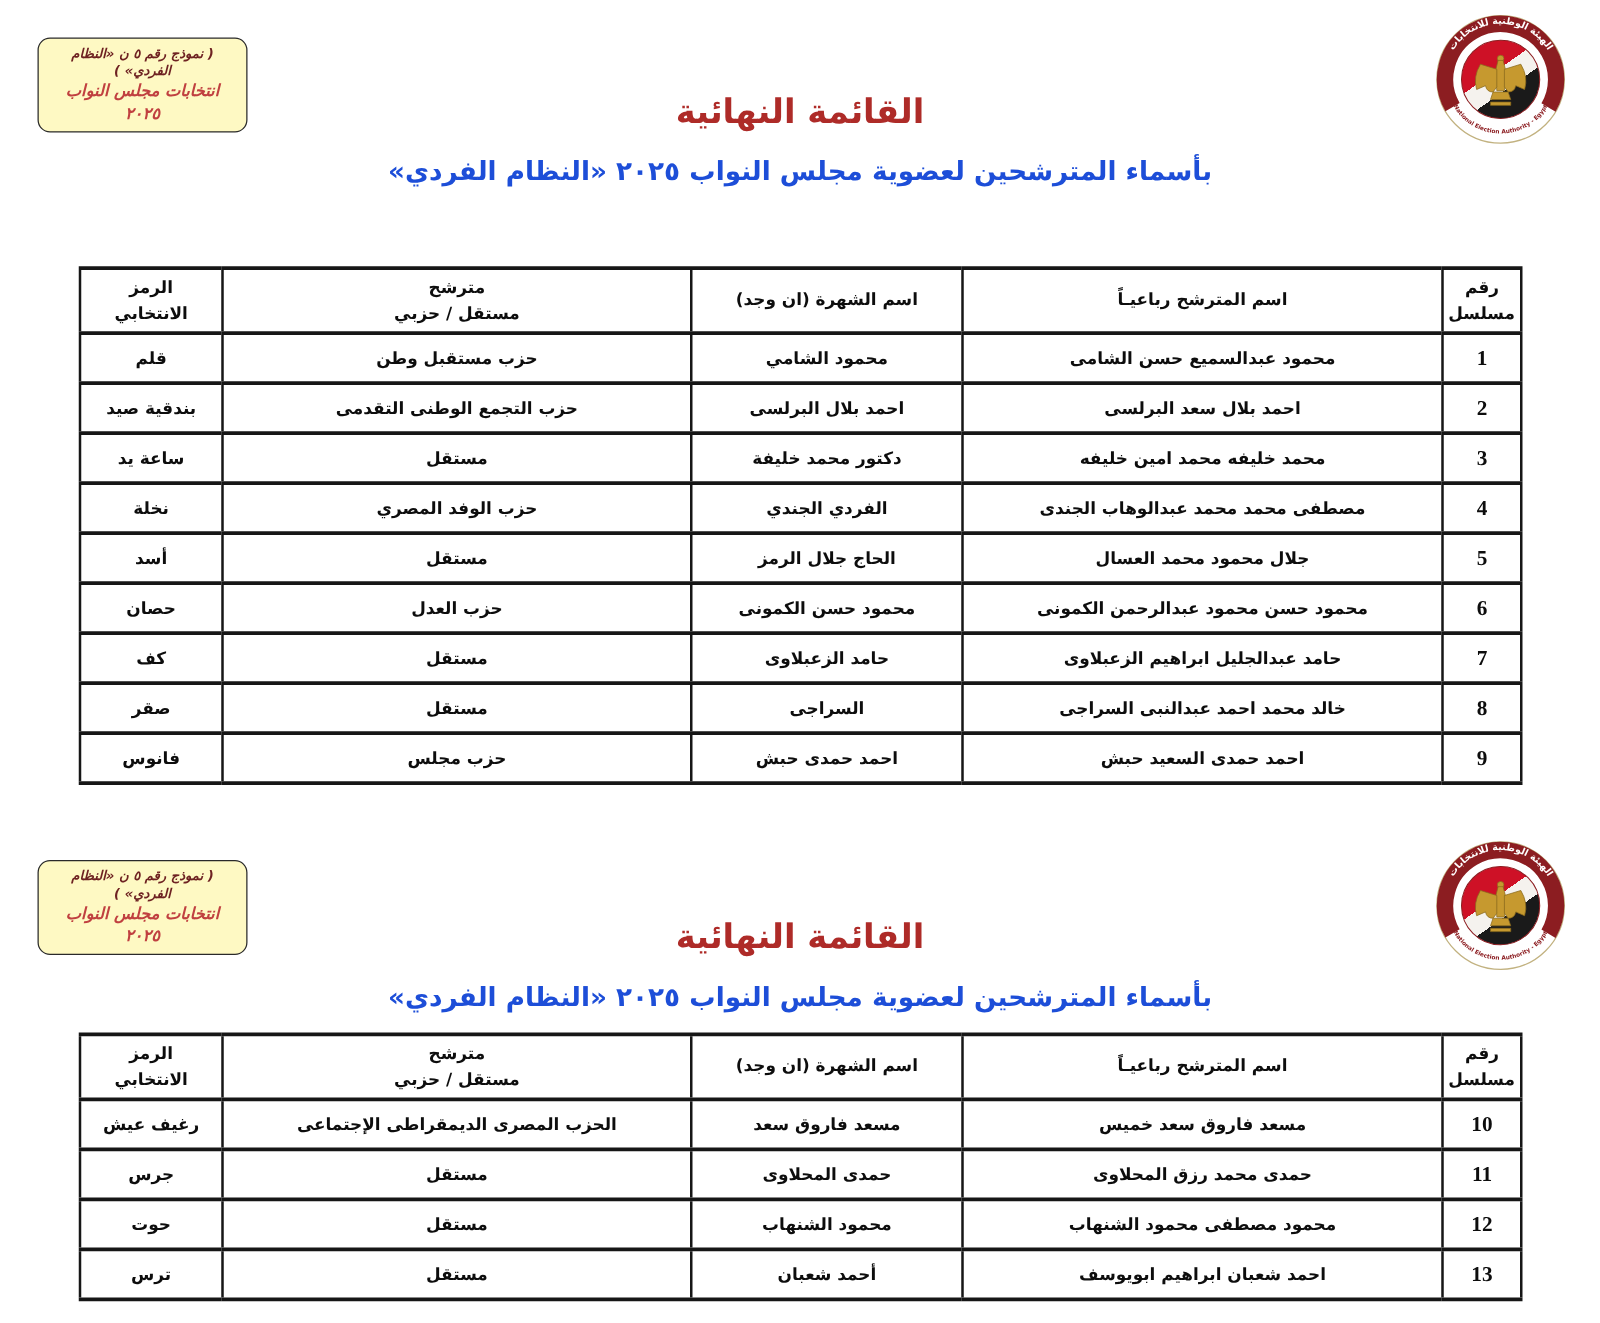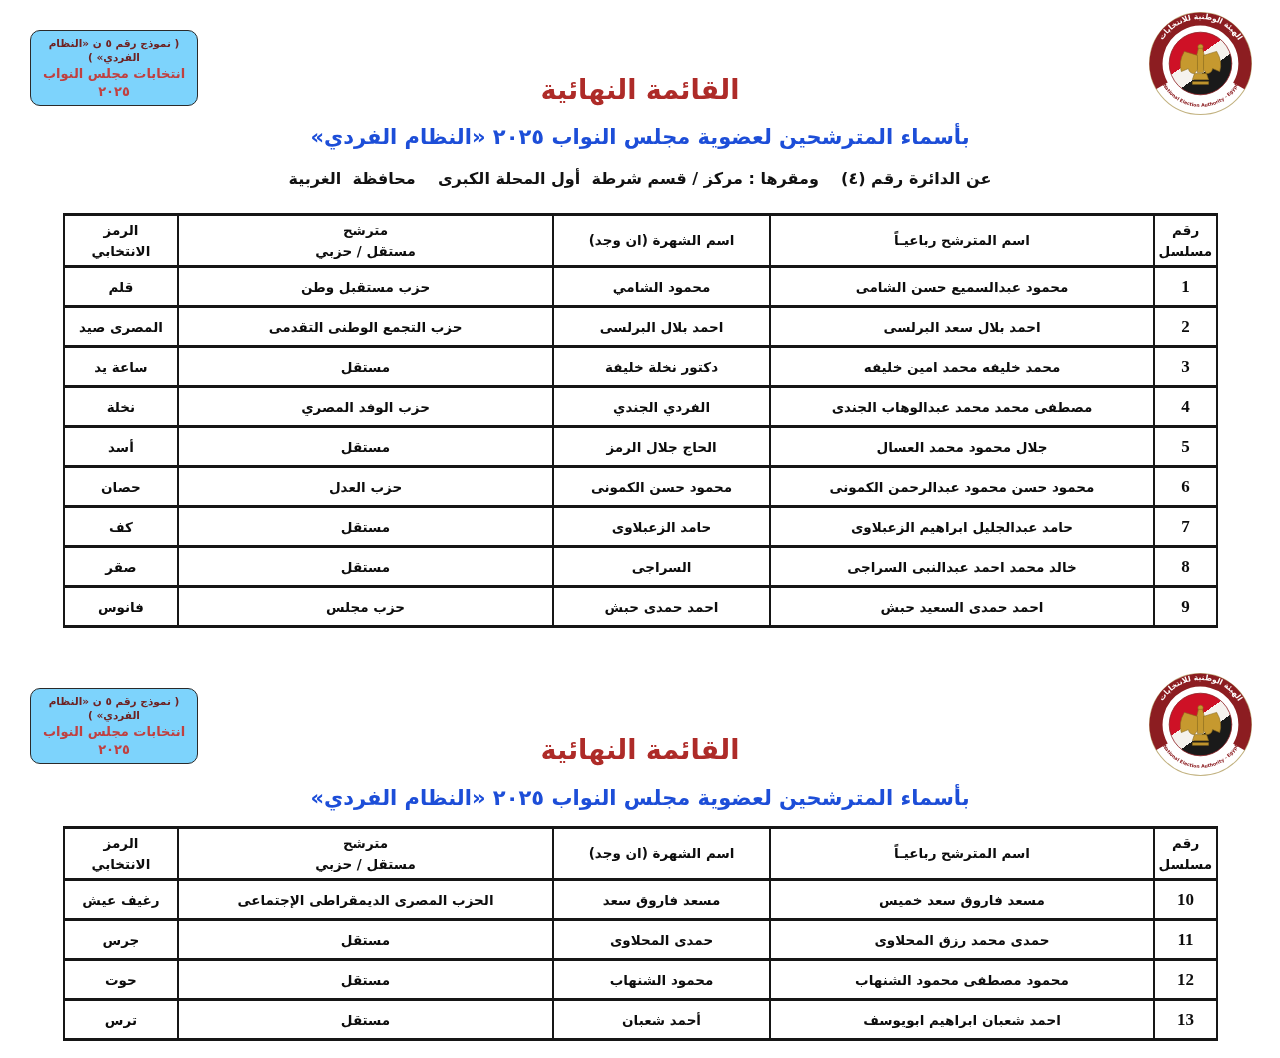--- a/index.html
+++ b/index.html
@@ -2,21 +2,21 @@
 <html lang="ar"><head>
 <meta charset="utf-8">
 <style>
   html,body{margin:0;padding:0;background:#ffffff;}
   body{width:1280px;height:1058px;font-family:"DejaVu Sans",sans-serif;}
   .page{position:relative;width:1280px;height:1058px;background:#fff;overflow:hidden;}
 
   .form-box{
     position:absolute;left:30px;width:168px;
     border:1.5px solid #2a2a2a;border-radius:10px;
-    padding:5px 6px;text-align:center;direction:rtl;background:#7dd3fc;box-sizing:border-box;
+    padding:5px 6px;text-align:center;direction:rtl;background:#fef9c3;box-sizing:border-box;font-style:italic;
   }
   .form-box .l1{color:#6E2222;font-size:10.5px;font-weight:bold;line-height:1.35;}
   .form-box .l2{color:#C04040;font-size:13px;font-weight:bold;line-height:1.35;margin-top:1px;}
 
   .logo{position:absolute;left:1148px;width:105px;height:105px;}
 
   .title{position:absolute;left:0;width:100%;text-align:center;direction:rtl;
          color:#AE2B28;font-size:27px;font-weight:bold;letter-spacing:1px;}
   .subtitle{position:absolute;left:0;width:100%;text-align:center;direction:rtl;
             color:#1d4ed8;font-size:21px;font-weight:bold;}
@@ -79,21 +79,20 @@
     <text font-size="7.5" font-weight="bold" fill="#ffffff" text-anchor="middle" font-family="DejaVu Sans, sans-serif">
       <textPath href="#arcTop" startOffset="50%">الهيئة الوطنية للانتخابات</textPath>
     </text>
     <text font-size="4.6" font-weight="bold" fill="#8C1D21" text-anchor="middle" font-family="DejaVu Sans, sans-serif">
       <textPath href="#arcBottom" startOffset="50%">National Election Authority - Egypt</textPath>
     </text>
   </svg>
 
   <div class="title" style="top:74px;">القائمة النهائية</div>
   <div class="subtitle" style="top:125px;">بأسماء المترشحين لعضوية مجلس النواب ٢٠٢٥ «النظام الفردي»</div>
-  <div class="district" style="top:169px;">عن الدائرة رقم (٤)    ومقرها : مركز / قسم شرطة  أول المحلة الكبرى    محافظة  الغربية</div>
 
   <table class="cand" style="top:213px;">
     <colgroup>
       <col class="col-serial">
         <col class="col-name">
         <col class="col-shohra">
         <col class="col-party">
         <col class="col-symbol">
     </colgroup>
     <tbody>
@@ -112,26 +111,26 @@
       <td>محمود عبدالسميع حسن الشامى</td>
       <td>محمود الشامي</td>
       <td>حزب مستقبل وطن</td>
       <td>قلم</td>
     </tr>
     <tr>
       <td class="serial">2</td>
       <td>احمد بلال سعد البرلسى</td>
       <td>احمد بلال البرلسى</td>
       <td>حزب التجمع الوطنى التقدمى</td>
-      <td>المصرى صيد</td>
+      <td>بندقية صيد</td>
     </tr>
     <tr>
       <td class="serial">3</td>
       <td>محمد خليفه محمد امين خليفه</td>
-      <td>دكتور نخلة خليفة</td>
+      <td>دكتور محمد خليفة</td>
       <td>مستقل</td>
       <td>ساعة يد</td>
     </tr>
     <tr>
       <td class="serial">4</td>
       <td>مصطفى محمد محمد عبدالوهاب الجندى</td>
       <td>الفردي الجندي</td>
       <td>حزب الوفد المصري</td>
       <td>نخلة</td>
     </tr>

